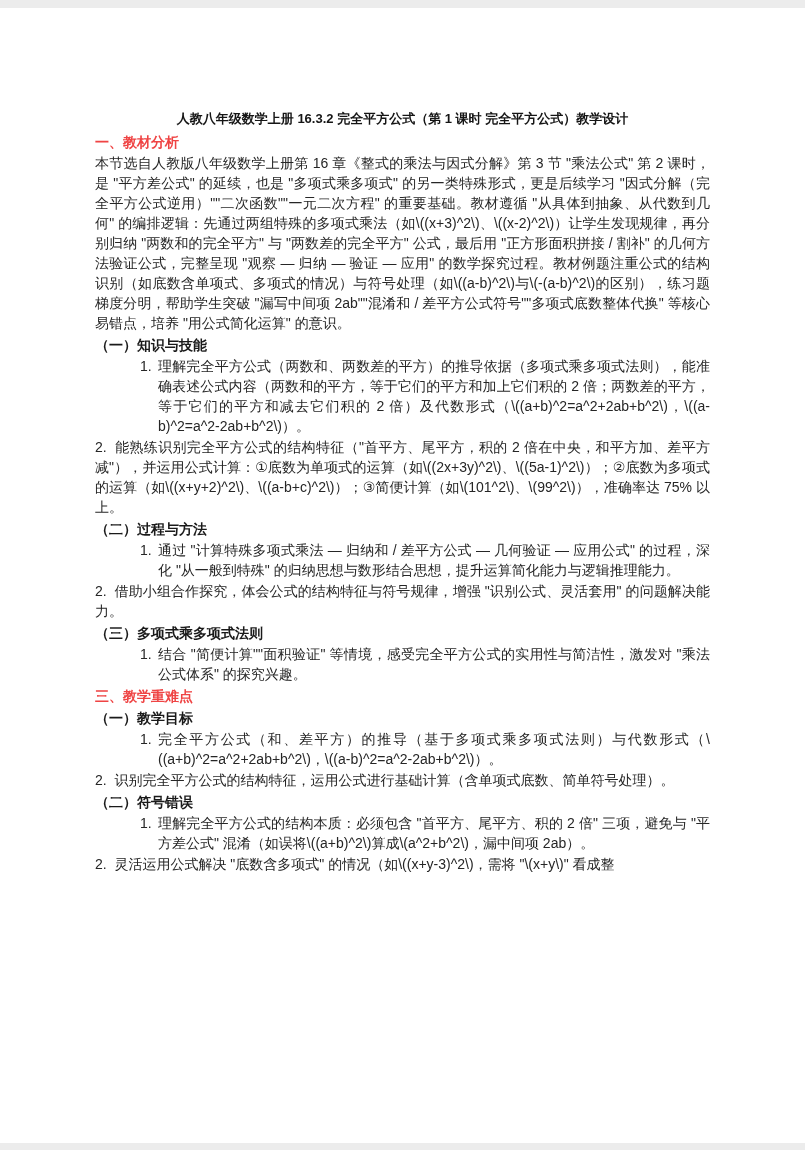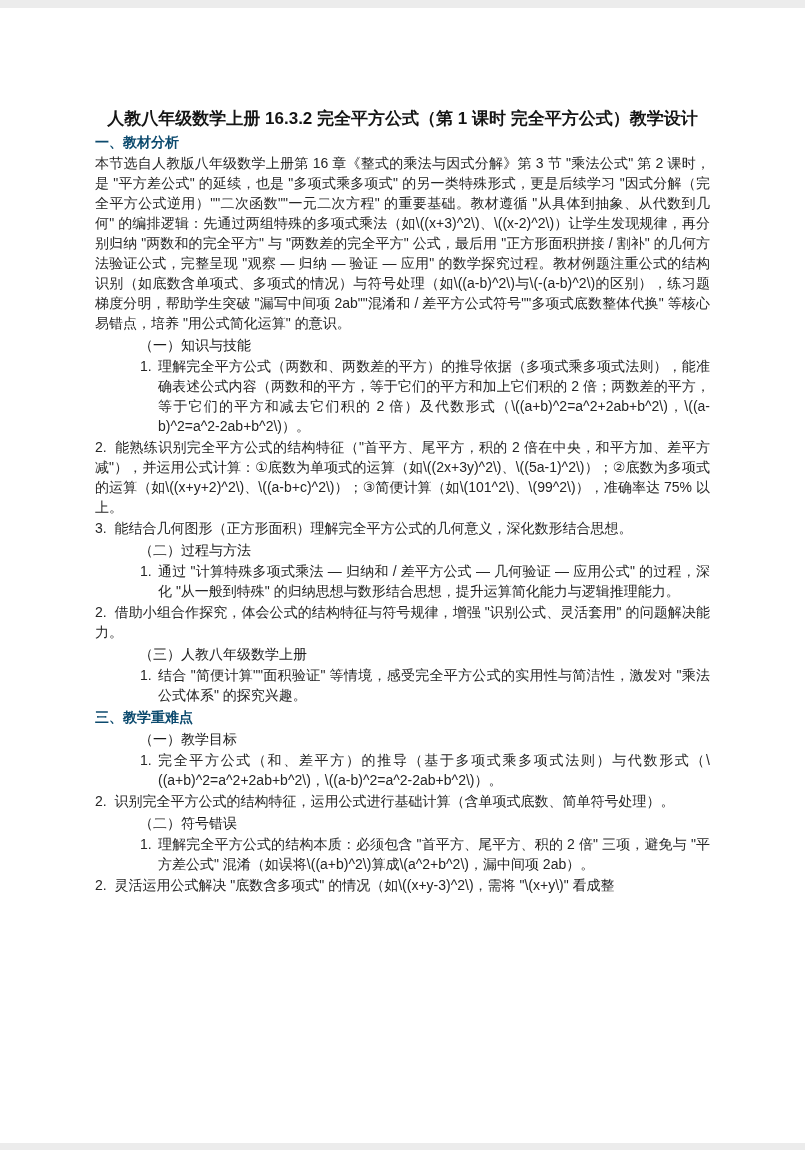--- a/index.html
+++ b/index.html
@@ -16,36 +16,35 @@
     background: #ffffff;
   }
   .content {
     padding: 100px 95px 0 95px;
     color: #262626;
     font-size: 14px;
     line-height: 20px;
   }
   .title {
     font-weight: bold;
-    font-size: 17px;
+    font-size: 13px;
     line-height: 22px;
     text-align: center;
     color: #151515;
     margin: 0 0 2px 0;
   }
   .h1 {
     font-weight: bold;
-    color: #0c4a6e;
+    color: #ef4444;
     margin-top: 2px;
   }
   .h2 {
-    font-weight: normal;
+    font-weight: bold;
     color: #1a1a1a;
     margin-top: 2px;
-    margin-left: 44px;
   }
   .para {
     margin: 1px 0 0 0;
     text-align: justify;
   }
   .li1 {
     display: flex;
     margin: 1px 0 0 45px;
   }
   .li1 .num {
@@ -64,28 +63,27 @@
     <div class="title">人教八年级数学上册 16.3.2 完全平方公式（第 1 课时 完全平方公式）教学设计</div>
     <div id="doc-body">
         <div class="h1">一、教材分析</div>
         <p class="para">本节选自人教版八年级数学上册第 16 章《整式的乘法与因式分解》第 3 节 "乘法公式" 第 2 课时，是 "平方差公式" 的延续，也是 "多项式乘多项式" 的另一类特殊形式，更是后续学习 "因式分解（完全平方公式逆用）""二次函数""一元二次方程" 的重要基础。教材遵循 "从具体到抽象、从代数到几何" 的编排逻辑：先通过两组特殊的多项式乘法（如\((x+3)^2\)、\((x-2)^2\)）让学生发现规律，再分别归纳 "两数和的完全平方" 与 "两数差的完全平方" 公式，最后用 "正方形面积拼接 / 割补" 的几何方法验证公式，完整呈现 "观察 — 归纳 — 验证 — 应用" 的数学探究过程。教材例题注重公式的结构识别（如底数含单项式、多项式的情况）与符号处理（如\((a-b)^2\)与\(-(a-b)^2\)的区别），练习题梯度分明，帮助学生突破 "漏写中间项 2ab""混淆和 / 差平方公式符号""多项式底数整体代换" 等核心易错点，培养 "用公式简化运算" 的意识。</p>
         <div class="h2">（一）知识与技能</div>
         <div class="li1">
           <span class="num">1.</span>
           <span class="txt">理解完全平方公式（两数和、两数差的平方）的推导依据（多项式乘多项式法则），能准确表述公式内容（两数和的平方，等于它们的平方和加上它们积的 2 倍；两数差的平方，等于它们的平方和减去它们积的 2 倍）及代数形式（\((a+b)^2=a^2+2ab+b^2\)，\((a-b)^2=a^2-2ab+b^2\)）。</span>
         </div>
         <p class="para">2.&nbsp;&nbsp;能熟练识别完全平方公式的结构特征（"首平方、尾平方，积的 2 倍在中央，和平方加、差平方减"），并运用公式计算：①底数为单项式的运算（如\((2x+3y)^2\)、\((5a-1)^2\)）；②底数为多项式的运算（如\((x+y+2)^2\)、\((a-b+c)^2\)）；③简便计算（如\(101^2\)、\(99^2\)），准确率达 75% 以上。</p>
-        <p class="para">3.&nbsp;&nbsp;能结合几何图形（正方形面积）理解完全平方公式的几何意义，深化数形结合思想。</p>
         <div class="h2">（二）过程与方法</div>
         <div class="li1">
           <span class="num">1.</span>
           <span class="txt">通过 "计算特殊多项式乘法 — 归纳和 / 差平方公式 — 几何验证 — 应用公式" 的过程，深化 "从一般到特殊" 的归纳思想与数形结合思想，提升运算简化能力与逻辑推理能力。</span>
         </div>
         <p class="para">2.&nbsp;&nbsp;借助小组合作探究，体会公式的结构特征与符号规律，增强 "识别公式、灵活套用" 的问题解决能力。</p>
-        <div class="h2">（三）人教八年级数学上册</div>
+        <div class="h2">（三）多项式乘多项式法则</div>
         <div class="li1">
           <span class="num">1.</span>
           <span class="txt">结合 "简便计算""面积验证" 等情境，感受完全平方公式的实用性与简洁性，激发对 "乘法公式体系" 的探究兴趣。</span>
         </div>
         <div class="h1">三、教学重难点</div>
         <div class="h2">（一）教学目标</div>
         <div class="li1">
           <span class="num">1.</span>
           <span class="txt">完全平方公式（和、差平方）的推导（基于多项式乘多项式法则）与代数形式（\((a+b)^2=a^2+2ab+b^2\)，\((a-b)^2=a^2-2ab+b^2\)）。</span>
         </div>

